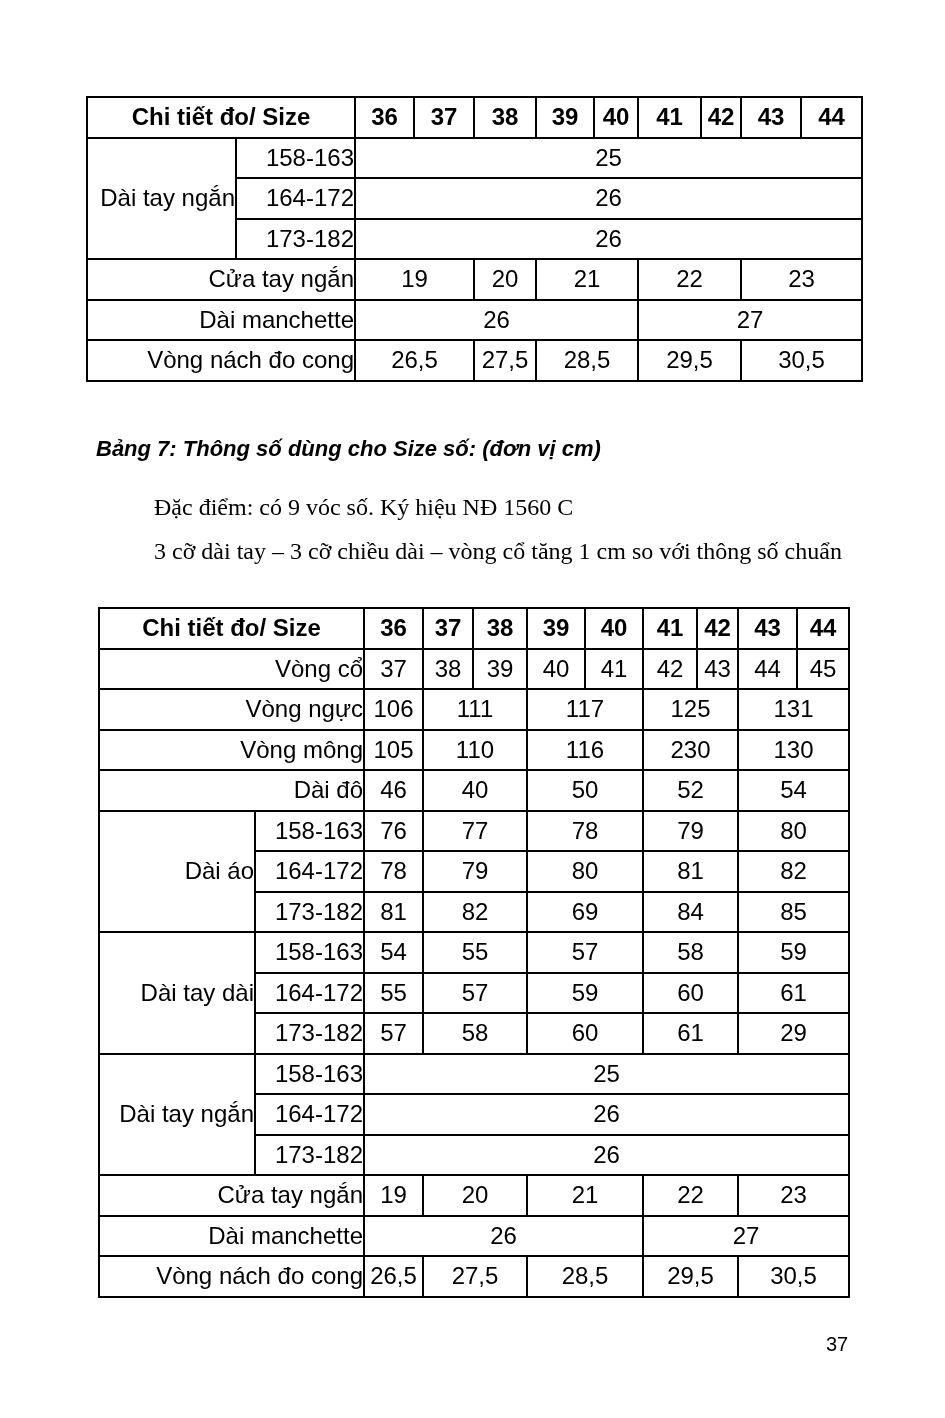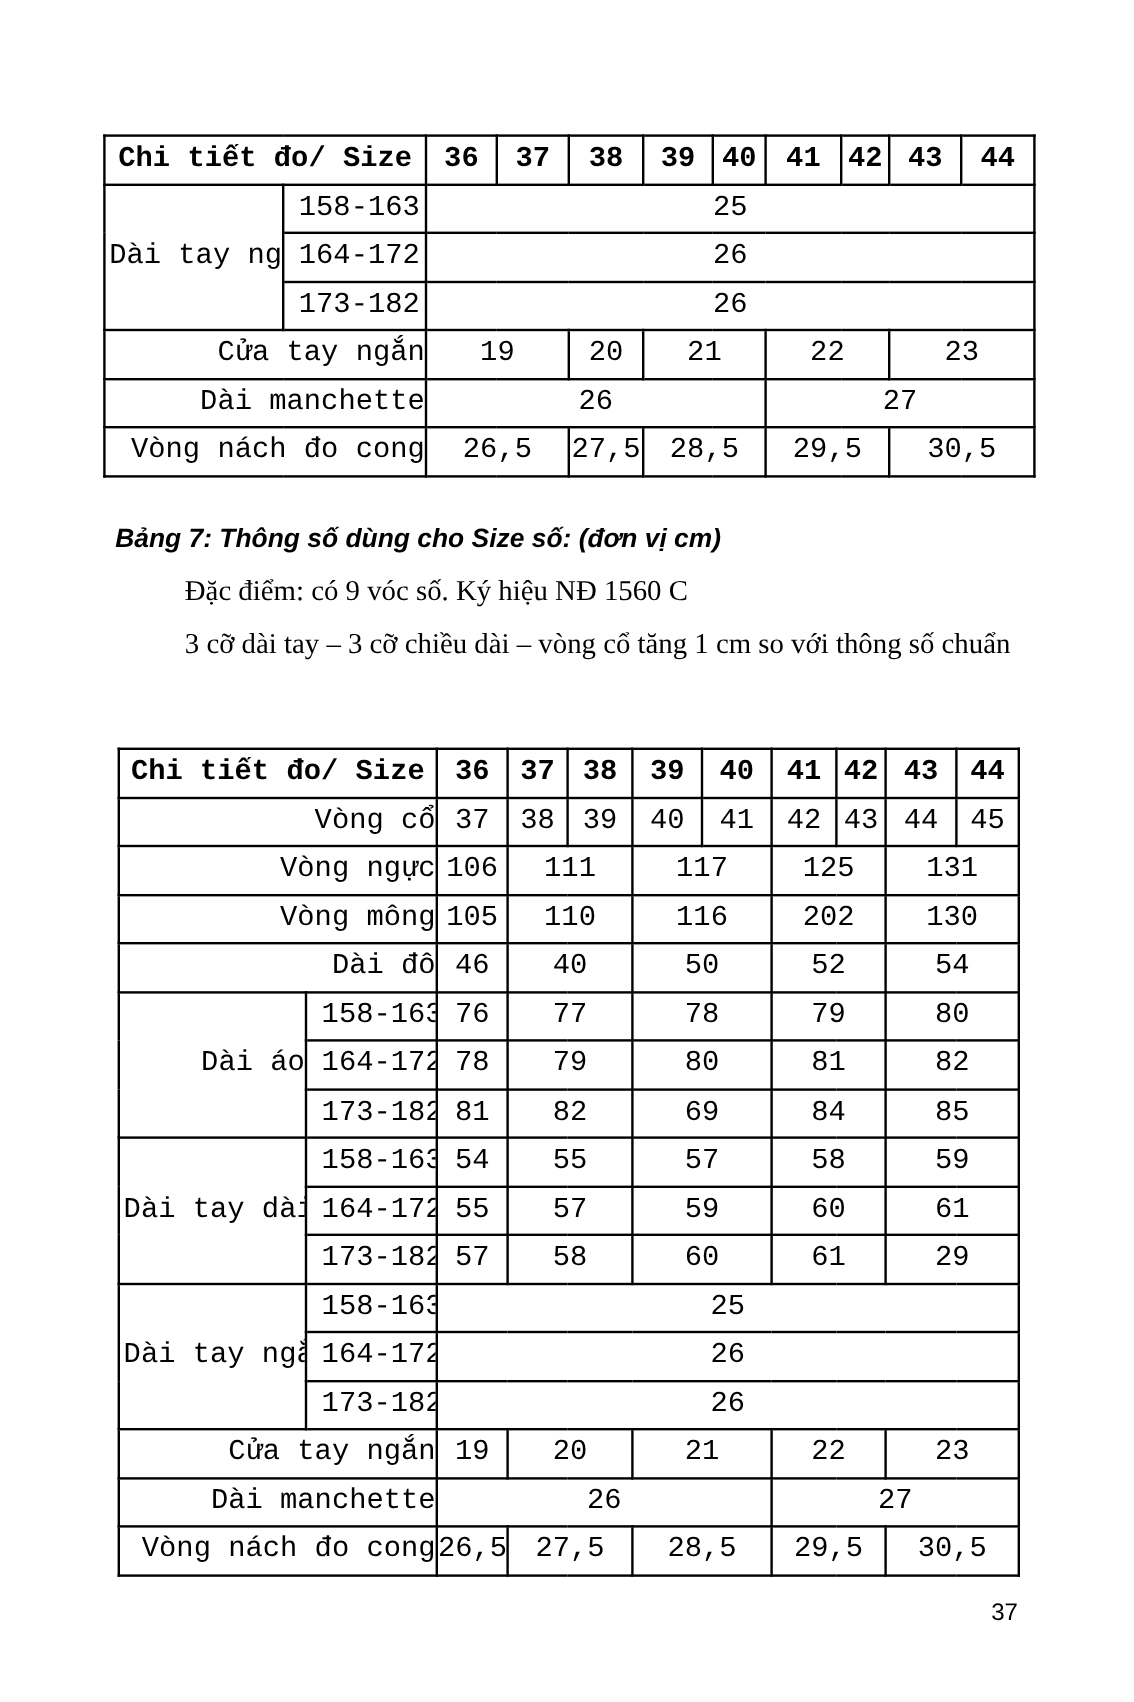--- a/index.html
+++ b/index.html
@@ -1,25 +1,25 @@
 <!DOCTYPE html>
 <html><head>
 <meta charset="utf-8">
 <style>
   html, body { margin: 0; padding: 0; background: #ffffff; }
   body { width: 945px; height: 1418px; position: relative; font-family: "Liberation Serif", serif; color: #000; overflow: hidden; }
-  table { position: absolute; border-collapse: collapse; table-layout: fixed; font-family: Liberation Mono, monospace; margin-top: 16px; }
+  table { position: absolute; border-collapse: collapse; table-layout: fixed; font-family: Liberation Sans, sans-serif; }
   td, th { border: 2px solid #000; padding: 0; height: 38.5px; font-size: 24px; text-align: center; vertical-align: middle; white-space: nowrap; overflow: hidden; font-weight: normal; line-height: 1; }
   th { font-weight: bold; }
   td.lbl { text-align: right; padding-left: 3px; }
-  td.rng { text-align: left; padding-left: 12px; }
+  td.rng { text-align: right; padding-left: 12px; }
   #t1 { left: 86px; top: 96px; width: 775px; }
   #t2 { left: 98px; top: 607px; width: 751px; }
   .caption { position: absolute; left: 96px; top: 436px; font-family: "Liberation Sans", sans-serif; font-style: italic; font-weight: bold; font-size: 22px; }
-  .para { position: absolute; left: 154px; font-size: 24px; font-family: "Liberation Serif", serif; }
+  .para { position: absolute; left: 154px; font-size: 24px; font-family: "Liberation Serif", serif; margin-top: 14px; }
   #p1 { top: 480px; }
   #p2 { top: 522px; width: 700px; line-height: 30px; text-align: justify; }
   .pagenum { position: absolute; left: 826px; top: 1333px; font-family: "Liberation Sans", sans-serif; font-size: 20px; }
 </style>
 </head>
 <body>
 
 <table id="t1">
   <colgroup>
     <col style="width:149px">
@@ -133,21 +133,21 @@
     <td colspan="2">111</td>
     <td colspan="2">117</td>
     <td colspan="2">125</td>
     <td colspan="2">131</td>
   </tr>
   <tr>
     <td colspan="2" class="lbl">Vòng mông</td>
     <td>105</td>
     <td colspan="2">110</td>
     <td colspan="2">116</td>
-    <td colspan="2">202</td>
+    <td colspan="2">230</td>
     <td colspan="2">130</td>
   </tr>
   <tr>
     <td colspan="2" class="lbl">Dài đô</td>
     <td>46</td>
     <td colspan="2">40</td>
     <td colspan="2">50</td>
     <td colspan="2">52</td>
     <td colspan="2">54</td>
   </tr>

